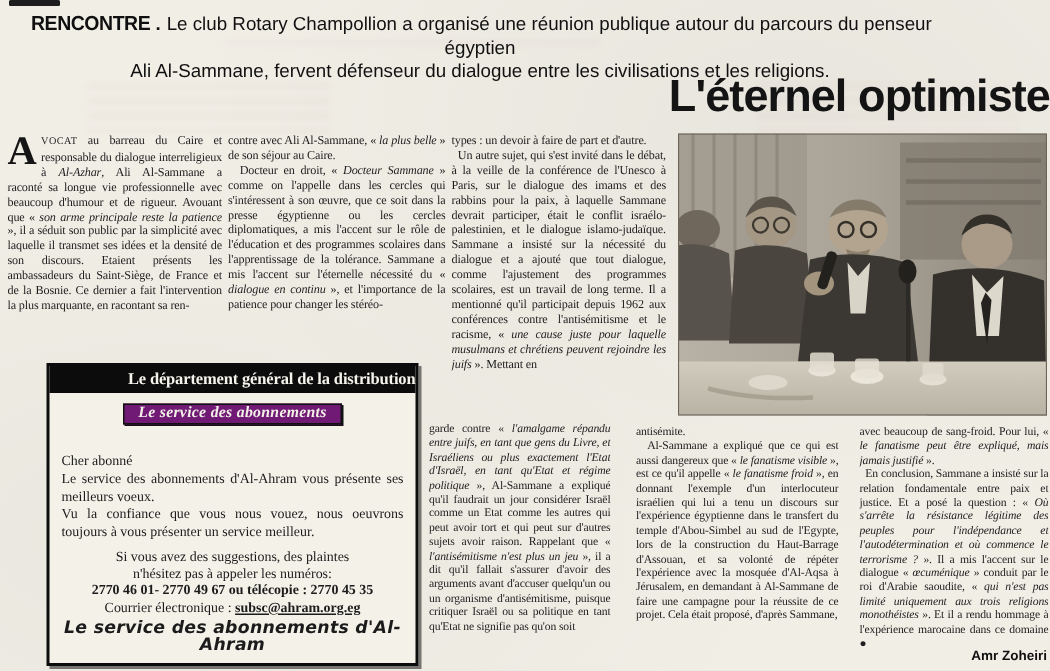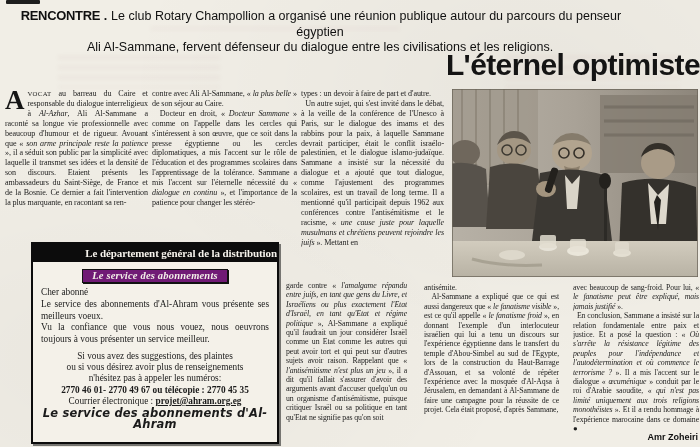--- a/index.html
+++ b/index.html
@@ -45,21 +45,21 @@
   .byline{position:absolute;left:548px;top:432px;width:150px;text-align:right;
           font-family:Liberation Sans, sans-serif;font-weight:bold;font-size:9px;color:#101010;}
 
   .subbox{position:absolute;left:31px;top:242px;width:248px;height:202px;box-sizing:border-box;
           background:#f4f1e9;border:2px solid #0c0c0c;box-shadow:2px 2px 0 rgba(20,20,20,.55);}
   .boxhdr{background:#0c0c0c;color:#f6f3ec;text-align:right;font-weight:bold;
           font-size:11px;line-height:18px;height:18px;letter-spacing:-0.1px;}
   .boxsub-wrap{text-align:center;margin-top:3px;}
   .boxsub{display:inline-block;background:#701a75;color:#f3f0e8;border:1px solid #111;
           font-weight:bold;font-size:10.5px;padding:0 9px 1px 9px;box-shadow:1px 1px 0 #111;letter-spacing:.2px;font-style:italic;}
-  .boxbody{padding:4px 8px 0 8px;font-size:9.3px;line-height:11.4px;}
+  .boxbody{padding:20px 8px 0 8px;font-size:9.3px;line-height:11.4px;}
   .salut{margin-bottom:1px;}
   .bodyp{text-align:justify;}
   .contact{text-align:center;margin-top:6px;line-height:11.2px;}
   .phones{font-weight:bold;}
   .email{font-weight:bold;text-decoration:underline;}
   .closing{text-align:right;margin-top:6px;}
   .signature{text-align:center;font-family:"DejaVu Sans",sans-serif;font-weight:bold;font-style:italic;
              font-size:11.5px;margin-top:1px;letter-spacing:.2px;}
 </style>
 </head>
@@ -161,22 +161,21 @@
     <div class="boxhdr">Le département général de la distribution</div>
     <div class="boxsub-wrap">
       <span class="boxsub">Le service des abonnements</span>
     </div>
     <div class="boxbody">
       <div class="salut">Cher abonné</div>
       <div class="bodyp">Le service des abonnements d'Al-Ahram vous présente ses meilleurs voeux.</div>
       <div class="bodyp">Vu la confiance que vous nous vouez, nous oeuvrons toujours à vous présenter un service meilleur.</div>
       <div class="contact">
         <div>Si vous avez des suggestions, des plaintes</div>
-        <div>ou si vous désirez avoir plus de renseignements</div>
         <div>n'hésitez pas à appeler les numéros:</div>
         <div class="phones">2770 46 01- 2770 49 67 ou télécopie : 2770 45 35</div>
-        <div><span>Courrier électronique : </span><span class="email">projet@ahram.org.eg</span></div>
+        <div><span>Courrier électronique : </span><span class="email">subsc@ahram.org.eg</span></div>
       </div>
       <div class="signature">Le service des abonnements d'Al-Ahram</div>
     </div>
   </div>
 
 </div>
 
 </body></html>

